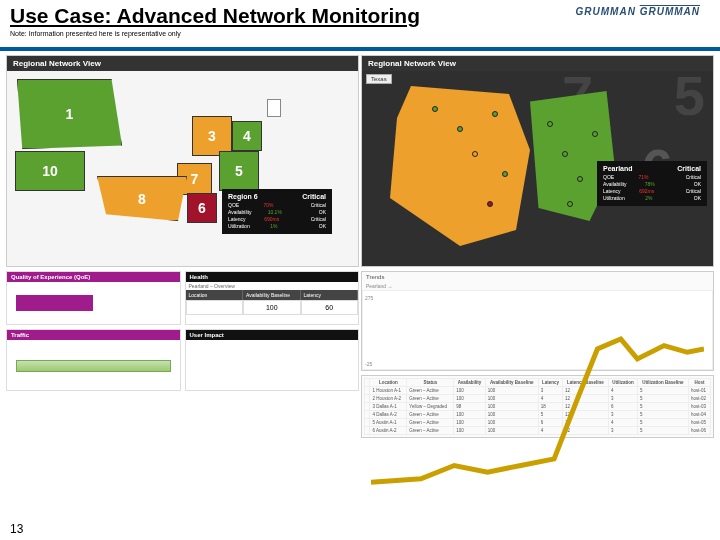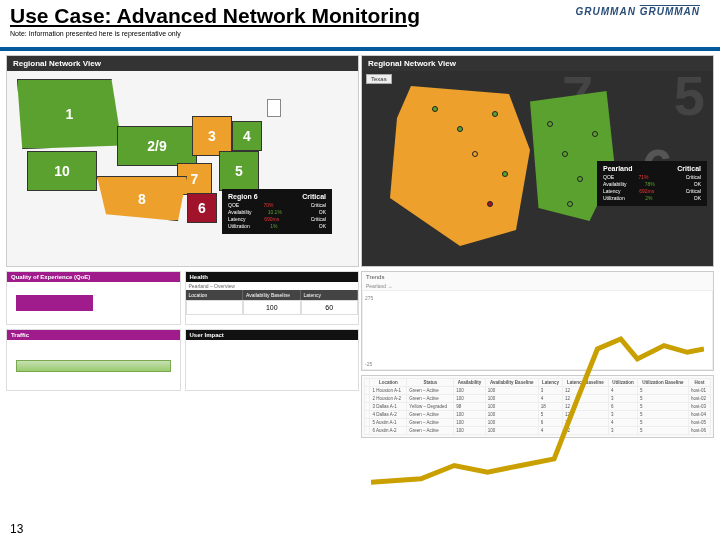--- a/index.html
+++ b/index.html
@@ -16,21 +16,21 @@
   .panel-hdr { background: #333; color: #fff; font-size: 8px; font-weight: bold; padding: 3px 6px; }
   .panel-hdr-sm { background: #a01b8c; color: #fff; font-size: 6px; font-weight: bold; padding: 2px 4px; }
   .panel-hdr-sm.dk { background: #111; }
   .map-body { position: relative; height: 195px; background: #f5f5f5; }
   
   .rg { position: absolute; border: 1px solid #333; display: flex; align-items: center; justify-content: center; font-size: 14px; font-weight: bold; color: #fff; }
   .g1 { background: #5aa12f; left: 10px; top: 8px; width: 105px; height: 70px; clip-path: polygon(0 0,90% 0,100% 95%,5% 100%); }
   .g2 { background: #5aa12f; left: 110px; top: 55px; width: 80px; height: 40px; }
   .g3 { background: #eda12c; left: 185px; top: 45px; width: 40px; height: 40px; }
   .g4 { background: #5aa12f; left: 225px; top: 50px; width: 30px; height: 30px; }
-  .g10 { background: #5aa12f; left: 20px; top: 80px; width: 70px; height: 40px; }
+  .g10 { background: #5aa12f; left: 8px; top: 80px; width: 70px; height: 40px; }
   .g7 { background: #eda12c; left: 170px; top: 92px; width: 35px; height: 32px; }
   .g5 { background: #5aa12f; left: 212px; top: 80px; width: 40px; height: 40px; }
   .g8 { background: #eda12c; left: 90px; top: 105px; width: 90px; height: 45px; clip-path: polygon(0 0,100% 0,90% 100%,10% 85%); }
   .g6 { background: #a0132b; left: 180px; top: 122px; width: 30px; height: 30px; }
   .g11 { background: #5aa12f; left: 120px; top: 150px; width: 70px; height: 35px; clip-path: polygon(5% 0,95% 0,60% 100%,0 70%); }
   
   .bigbg { position:absolute; inset:0; background:#2f2f2f; }
   .bignum { position:absolute; font-size: 56px; font-weight:bold; color:#444; }
   .city { position:absolute; width:6px; height:6px; border-radius:50%; background:#5aa12f; border:1px solid #222; }
   .city.o { background:#eda12c; }
@@ -74,21 +74,20 @@
 </div>
 
 <div class="content">
 
   <div class="col">
     <div class="panel">
       <div class="panel-hdr">Regional Network View</div>
       <div class="map-body">
         <div class="leg-icon"></div>
         <div class="rg g1">1</div>
-        <div class="rg g2">2/9</div>
         <div class="rg g3">3</div>
         <div class="rg g4">4</div>
         <div class="rg g10">10</div>
         <div class="rg g7">7</div>
         <div class="rg g5">5</div>
         <div class="rg g8">8</div>
         <div class="rg g6">6</div>
         <div class="pop" style="left:215px;top:118px;">
           <div class="pop-hdr">
               <span>Region 6</span>

